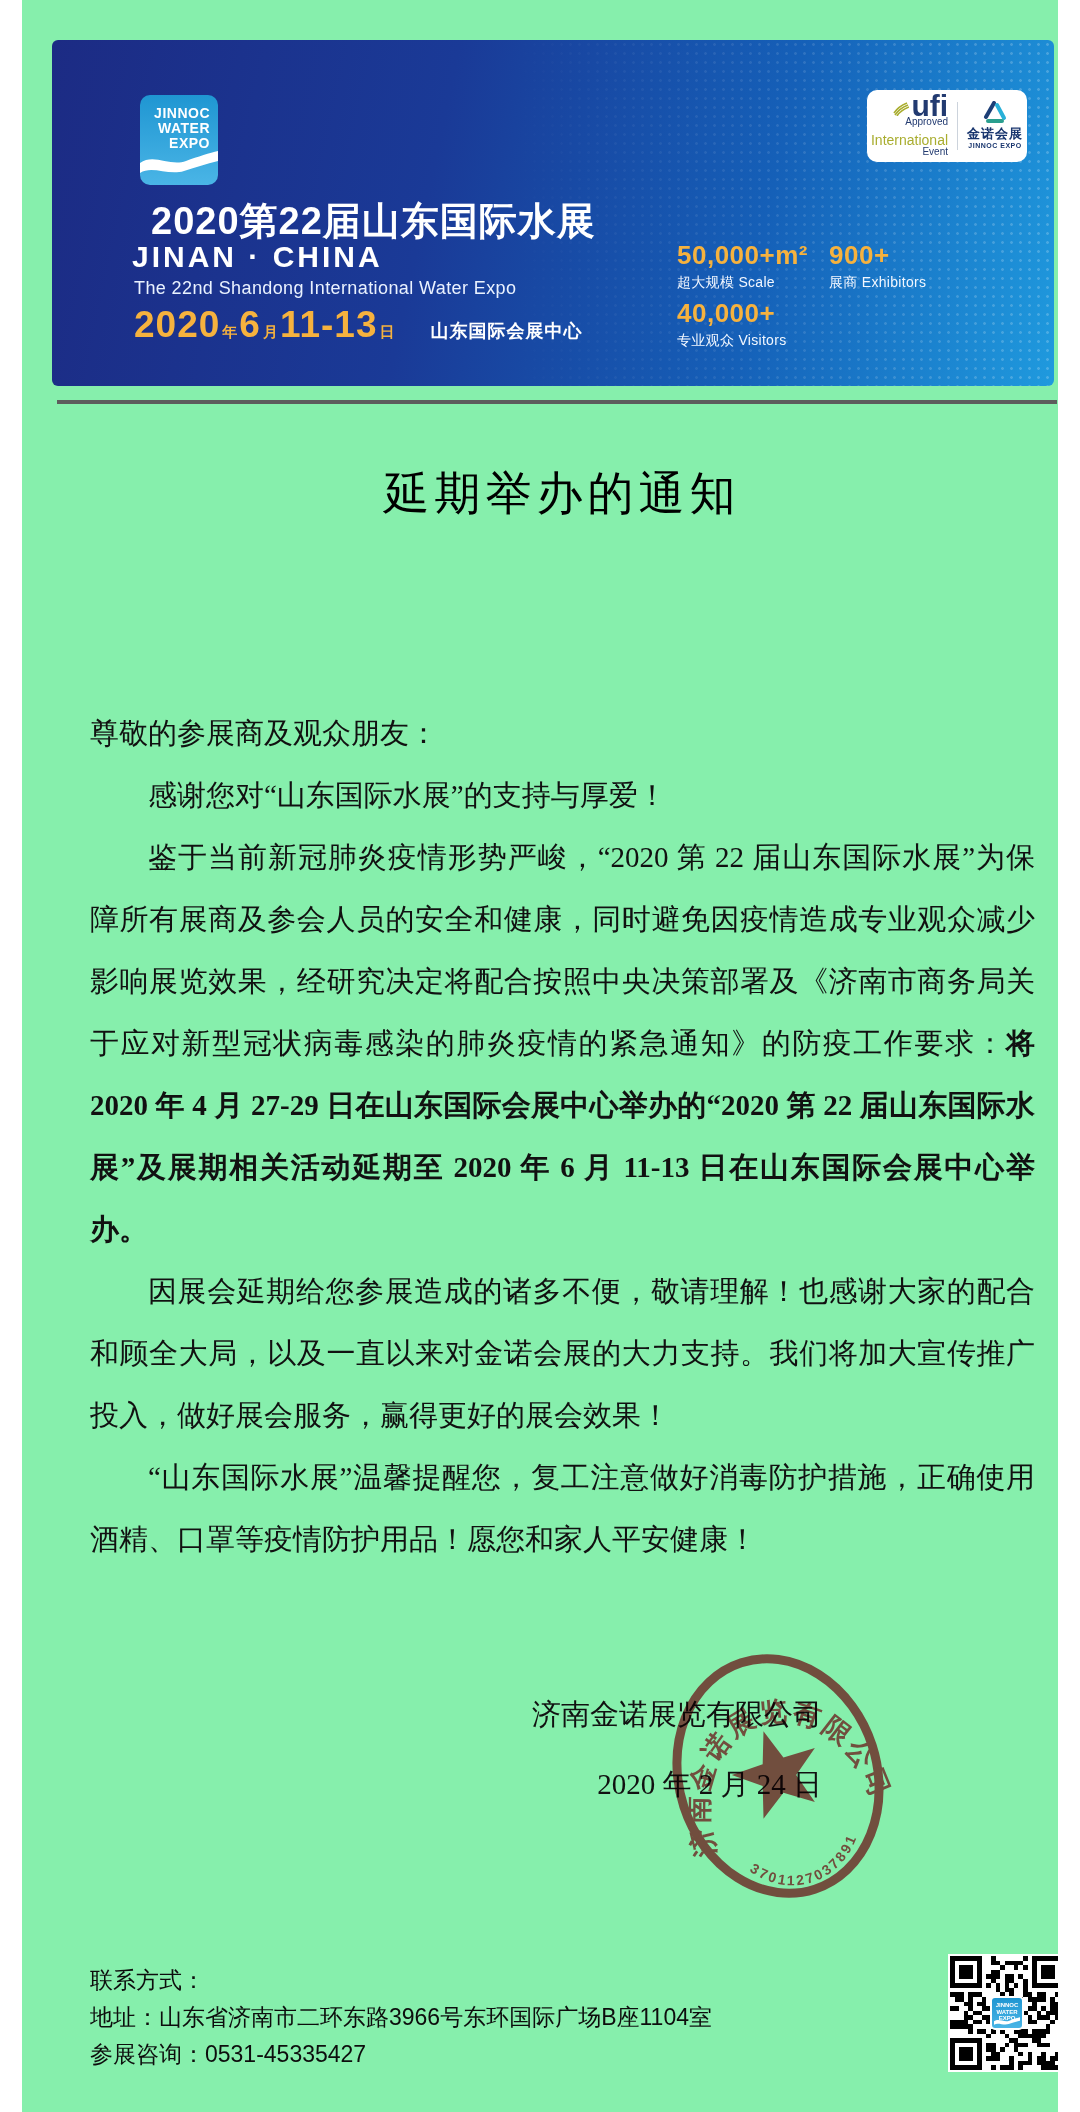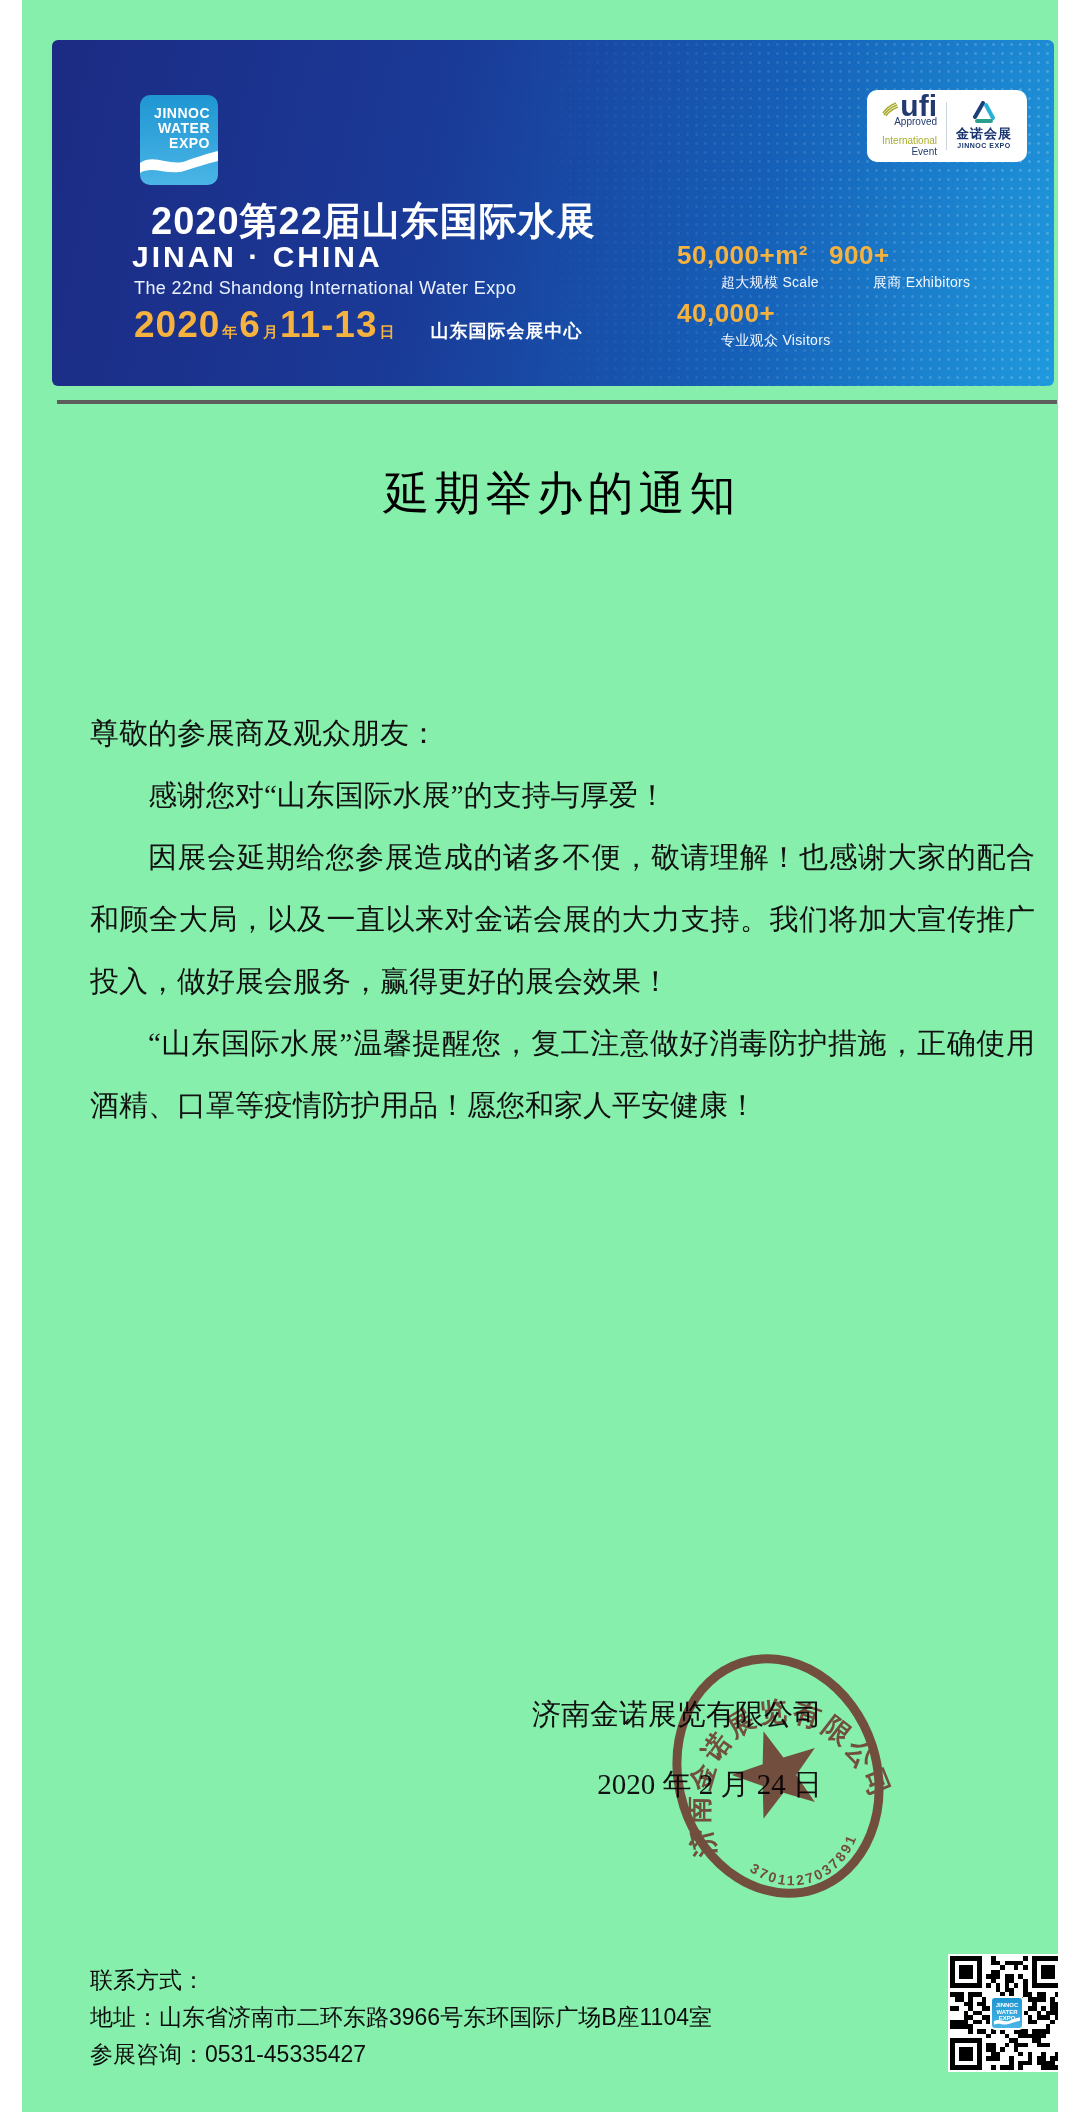--- a/index.html
+++ b/index.html
@@ -31,29 +31,29 @@
   .banner-date .num  { font-size:37px; font-weight:bold; letter-spacing:1px; }
   .banner-date .unit { font-size:15px; font-weight:bold; margin:0 2px; }
   .banner-date .venue { color:#ffffff; font-size:18px; font-weight:bold; margin-left:34px; letter-spacing:1px; }
 
   .badge { left:815px; top:50px; width:160px; height:72px; background:#fff; border-radius:10px;
            display:flex; align-items:center; justify-content:center; gap:9px; }
   .ufi-block { text-align:right; line-height:11px; color:#223a70; }
   .ufi-top { display:flex; align-items:flex-end; justify-content:flex-end; gap:2px; }
   .ufi-word { font-size:30px; font-weight:bold; line-height:20px; color:#223a70; }
   .ufi-l1,.ufi-l3 { font-size:10px; color:#223a70; }
-  .ufi-l2 { font-size:10px; color:#a9ad2f;margin-top:8px; }
+  .ufi-l2 { font-size:14px; color:#a9ad2f;margin-top:8px; }
   .badge-divider { width:1px; height:48px; background:#ccd3dc; }
   .jinnoc-block { text-align:center; line-height:12px; }
   .jinnoc-cn { font-size:13px; font-weight:bold; color:#18356e; letter-spacing:1px; }
   .jinnoc-en { font-size:7px; font-weight:bold; color:#18356e; letter-spacing:.5px; }
 
   .stat { position:absolute; color:#fff; }
   .stat .v { font-size:26px; font-weight:bold; color:#f6b23e; letter-spacing:.5px; }
-  .stat .l { font-size:14px; color:#f2f7ff; margin-top:3px; letter-spacing:.3px;margin-left:44px; }
+  .stat .l { font-size:14px; color:#f2f7ff; margin-top:3px; letter-spacing:.3px; }
   .stat1 { left:625px; top:200px; }
   .stat2 { left:777px; top:200px; }
   .stat3 { left:625px; top:258px; }
 
   
   .rule { position:absolute; left:35px; top:400px; width:1000px; height:4px; background:#5d5d5d; }
 
   
   .doc-title { position:absolute; left:0; top:455px; width:1080px; text-align:center;
                font-family:"Liberation Serif","DejaVu Serif",serif; color:#000;
@@ -157,20 +157,21 @@
 
   <div class="rule"></div>
 
   <div class="doc-title">
     <div>延期举办的通知</div>
   </div>
 
   <div class="body-text">
     <p>尊敬的参展商及观众朋友：</p>
     <p class="ind">感谢您对“山东国际水展”的支持与厚爱！</p>
+    <p class="ind"><span>鉴于当前新冠肺炎疫情形势严峻，“2020 第 22 届山东国际水展”为保障所有展商及参会人员的安全和健康，同时避免因疫情造成专业观众减少影响展览效果，经研究决定将配合按照中央决策部署及《济南市商务局关于应对新型冠状病毒感染的肺炎疫情的紧急通知》的防疫工作要求：</span><b>将 2020 年 4 月 27-29 日在山东国际会展中心举办的“2020 第 22 届山东国际水展”及展期相关活动延期至 2020 年 6 月 11-13 日在山东国际会展中心举办。</b></p>
     <p class="ind">因展会延期给您参展造成的诸多不便，敬请理解！也感谢大家的配合和顾全大局，以及一直以来对金诺会展的大力支持。我们将加大宣传推广投入，做好展会服务，赢得更好的展会效果！</p>
     <p class="ind">“山东国际水展”温馨提醒您，复工注意做好消毒防护措施，正确使用酒精、口罩等疫情防护用品！愿您和家人平安健康！</p>
   </div>
 
   <div class="sign">
     <div>济南金诺展览有限公司</div>
     <div class="sign-date">2020 年 2 月 24 日</div>
   </div>
 
   <svg class="seal" viewBox="0 0 232 268">

